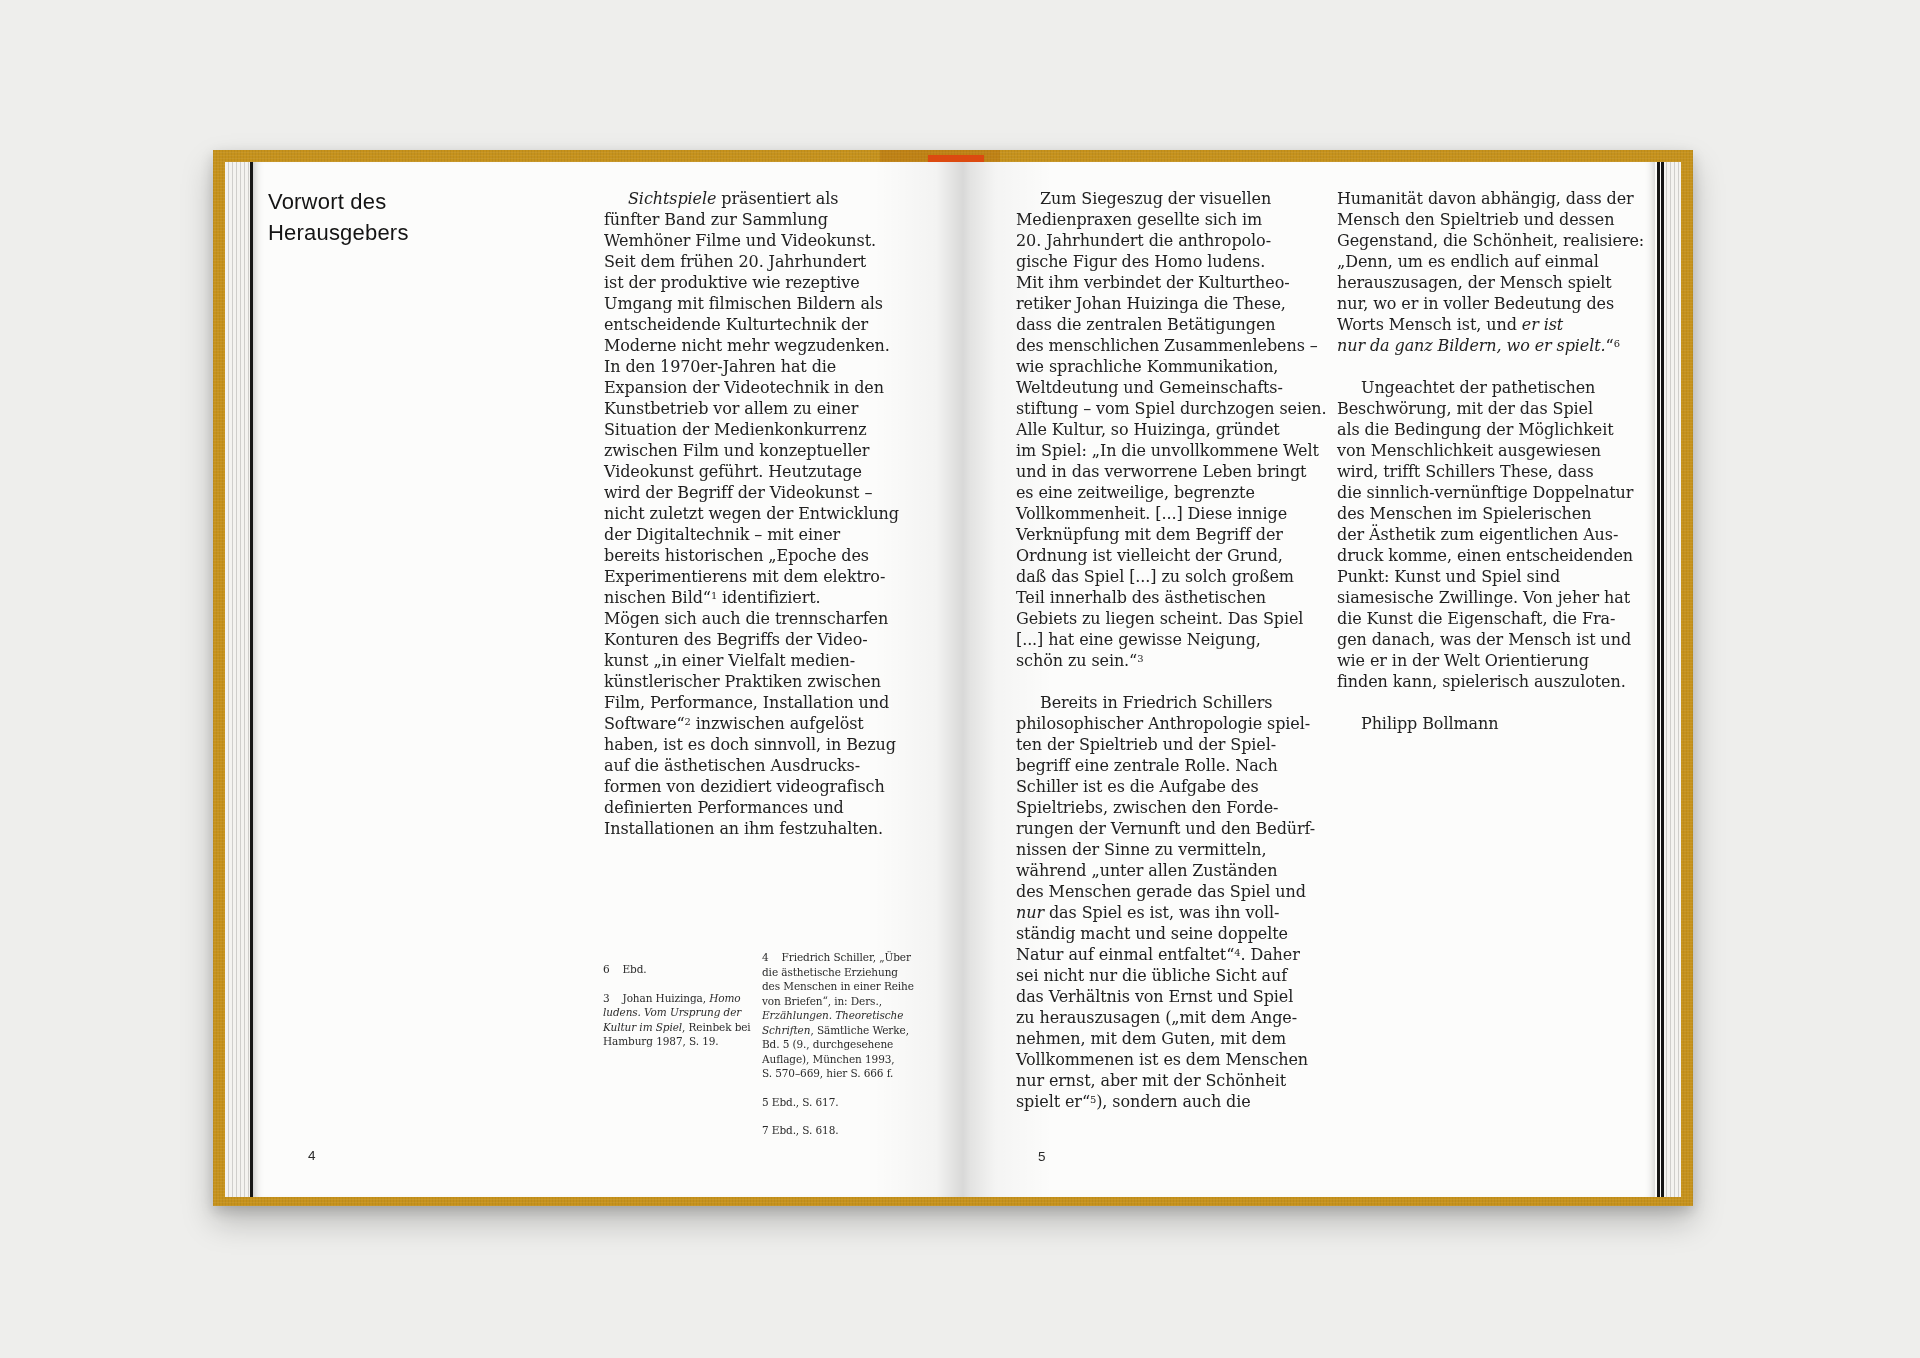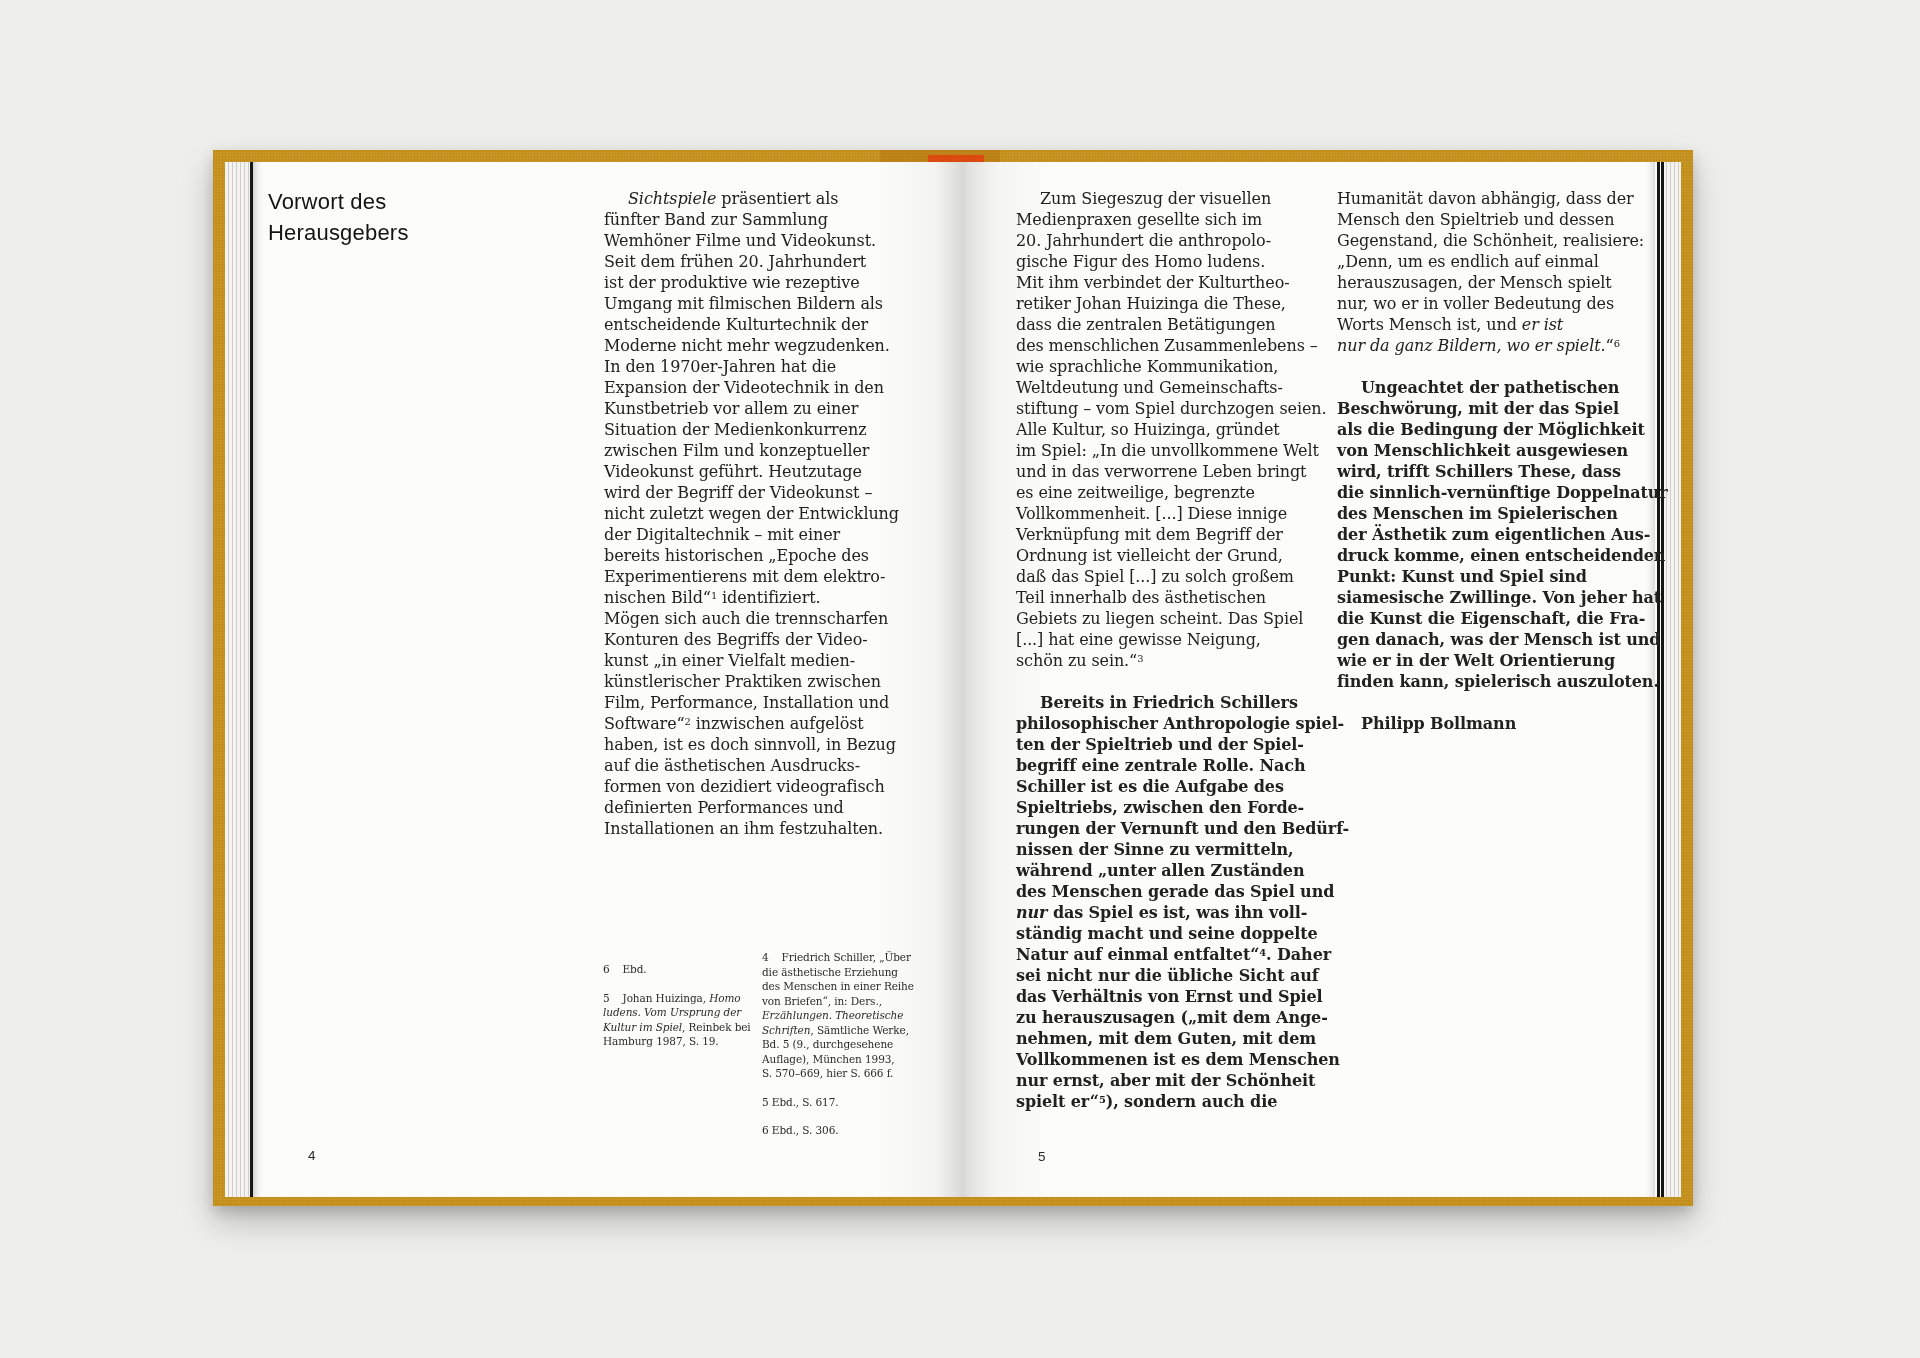--- a/index.html
+++ b/index.html
@@ -24,21 +24,21 @@
   .page-left{left:28px;width:712px;box-shadow:inset 9px 0 10px -8px rgba(0,0,0,.28);}
   .page-right{left:740px;width:690px;box-shadow:inset -9px 0 10px -8px rgba(0,0,0,.22);}
   .spine{position:absolute;left:648px;top:0;bottom:0;width:180px;pointer-events:none;
         background:linear-gradient(90deg,rgba(0,0,0,0) 0%,rgba(0,0,0,.035) 35%,rgba(0,0,0,.14) 50%,
                    rgba(0,0,0,.10) 54%,rgba(0,0,0,.03) 68%,rgba(0,0,0,0) 100%);}
   .title{position:absolute;left:15px;top:24px;margin:0;
          font:400 22px/31px "Liberation Sans",sans-serif;color:#141414;
          letter-spacing:.2px;white-space:pre-line;}
   .col{position:absolute;font:16px/21px "DejaVu Serif",serif;color:#212121;letter-spacing:-.1px;}
   .col p{margin:0;white-space:pre;}
-  .col p + p{margin-top:21px;font-weight:bold;}
+  .col p + p{margin-top:21px;}
   .col p.ind{text-indent:24px;}
   .fn{position:absolute;font:10.5px/14.5px "DejaVu Serif",serif;color:#2b2b2b;letter-spacing:-.1px;}
   .fn p{margin:0;white-space:pre;}
   .fn p + p{margin-top:14px;}
   sup{font-size:.62em;line-height:0;position:relative;top:-.42em;vertical-align:baseline;}
   em{font-style:italic;}
   .pagenum{position:absolute;font:13.5px/16px "Liberation Sans",sans-serif;color:#2a2a2a;}
 </style>
 </head>
 <body>
@@ -82,37 +82,37 @@
 Film, Performance, Installation und
 Software“</span><sup>2</sup><span> inzwischen aufgelöst
 haben, ist es doch sinnvoll, in Bezug
 auf die ästhetischen Ausdrucks-
 formen von dezidiert videografisch
 definierten Performances und
 Installationen an ihm festzuhalten.</span></p>
           </div>
         <div class="fn" style="left:350px;top:800px;width:160px">
             <p><span>6    Ebd.</span></p>
-            <p><span>5    Johan Huizinga, </span><em>Homo
+            <p><span>3    Johan Huizinga, </span><em>Homo
 ludens. Vom Ursprung der
 Kultur im Spiel</em><span>, Reinbek bei
 Hamburg 1987, S. 19.</span></p>
           </div>
         <div class="fn" style="left:509px;top:788px;width:158px">
             <p><span>4    Friedrich Schiller, „Über
 die ästhetische Erziehung
 des Menschen in einer Reihe
 von Briefen“, in: Ders.,
 </span><em>Erzählungen. Theoretische
 Schriften</em><span>, Sämtliche Werke,
 Bd. 5 (9., durchgesehene
 Auflage), München 1993,
 S. 570–669, hier S. 666 f.</span></p>
             <p><span>5 Ebd., S. 617.</span></p>
-            <p><span>6 Ebd., S. 306.</span></p>
+            <p><span>7 Ebd., S. 618.</span></p>
           </div>
         <div class="pagenum" style="left:55px;top:986px">4</div>
       </div>
 
       <div class="page page-right">
         <div class="col" style="left:51px;top:26px;width:310px">
             <p class="ind"><span>Zum Siegeszug der visuellen
 Medienpraxen gesellte sich im
 20. Jahrhundert die anthropolo-
 gische Figur des Homo ludens.

